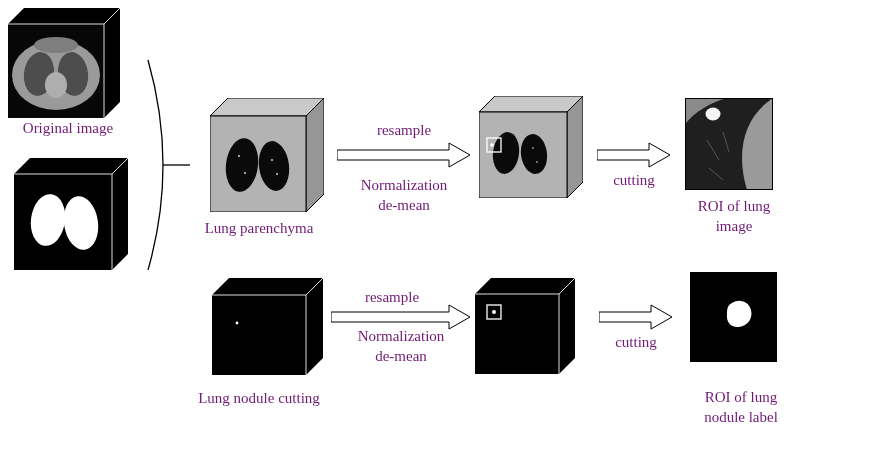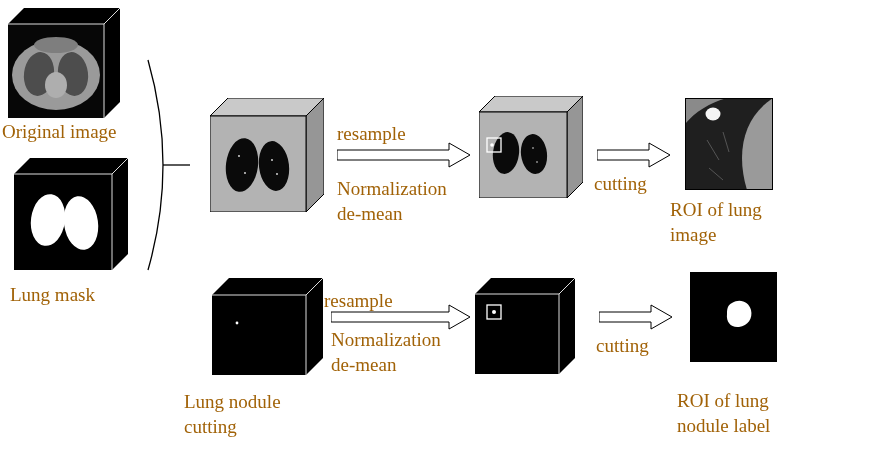--- a/index.html
+++ b/index.html
@@ -1,19 +1,19 @@
 <!DOCTYPE html>
 <html><head>
 <meta charset="utf-8">
 <style>
   html, body { margin: 0; padding: 0; background: #ffffff; }
   body { font-family: "Liberation Serif", "DejaVu Serif", serif; }
   #canvas { position: relative; width: 877px; height: 454px; background: #ffffff; overflow: hidden; }
   .abs { position: absolute; }
-  .lbl { position: absolute; font-size: 19px; line-height: 1.32; color: #a16207; white-space: pre-line; }
+  .lbl { position: absolute; font-size: 15px; line-height: 1.32; color: #701a75; text-align: center; white-space: pre-line; }
   svg { display: block; }
 </style>
 </head>
 <body>
 
 <div id="canvas">
 
   <svg class="abs" style="left:8px;top:8px" width="112" height="110" viewBox="0 0 112 110">
     <polygon points="0,16 16,0 112,0 112,94 96,110 0,110" fill="#000000"></polygon>
     <g transform="translate(0,16)">
@@ -33,21 +33,20 @@
   <svg class="abs" style="left:14px;top:158px" width="114" height="112" viewBox="0 0 114 112">
     <polygon points="0,16 16,0 114,0 114,96 98,112 0,112" fill="#000000"></polygon>
     <g transform="translate(0,16)">
       <ellipse cx="34" cy="46" rx="17" ry="26" fill="#ffffff" transform="rotate(8 34 46)"></ellipse>
       <ellipse cx="67" cy="49" rx="17" ry="27" fill="#ffffff" transform="rotate(-8 67 49)"></ellipse>
     </g>
     <line x1="0" y1="16" x2="98" y2="16" stroke="#dddddd" stroke-width="1"></line>
     <line x1="98" y1="16" x2="98" y2="112" stroke="#dddddd" stroke-width="1"></line>
     <line x1="98" y1="16" x2="114" y2="0" stroke="#dddddd" stroke-width="1"></line>
   </svg>
-  <div class="lbl" style="left:10px;top:282px;width:122px">Lung mask</div>
 
   <svg class="abs" style="left:140px;top:52px" width="56" height="226" viewBox="0 0 56 226">
     <path d="M8,8 Q38,113 8,218" stroke="#000000" stroke-width="1.3" fill="none"></path>
     <path d="M23,113 L50,113" stroke="#000000" stroke-width="1.3" fill="none"></path>
   </svg>
 
   <svg class="abs" style="left:210px;top:98px" width="114" height="114" viewBox="0 0 114 114">
     <polygon points="0,18 18,0 114,0 96,18" fill="#c9c9c9" stroke="#000" stroke-width="1"></polygon>
     <polygon points="96,18 114,0 114,96 96,114" fill="#969696" stroke="#000" stroke-width="1"></polygon>
     <rect x="0" y="18" width="96" height="96" fill="#b3b3b3" stroke="#000" stroke-width="1"></rect>
@@ -55,20 +54,21 @@
       <ellipse cx="32" cy="49" rx="16" ry="27" fill="#0a0a0a" transform="rotate(7 32 49)"></ellipse>
       <ellipse cx="64" cy="50" rx="15" ry="25" fill="#0a0a0a" transform="rotate(-7 64 50)"></ellipse>
       <g fill="#e6e6e6">
         <circle cx="29" cy="40" r="0.9"></circle>
         <circle cx="35" cy="57" r="0.9"></circle>
         <circle cx="62" cy="44" r="0.9"></circle>
         <circle cx="67" cy="58" r="0.9"></circle>
       </g>
     </g>
   </svg>
+  <div class="lbl" style="left:189px;top:219px;width:140px">Lung parenchyma</div>
 
   <div class="lbl" style="left:337px;top:121px;width:134px">resample</div>
   <svg class="abs" style="left:337px;top:142px" width="134" height="26" viewBox="0 0 134 26">
     <polygon points="0,8 112,8 112,1 133,13 112,25 112,18 0,18" fill="#ffffff" stroke="#000000" stroke-width="1"></polygon>
   </svg>
   <div class="lbl" style="left:337px;top:176px;width:134px">Normalization
 de-mean</div>
 
   <svg class="abs" style="left:479px;top:96px" width="104" height="102" viewBox="0 0 104 102">
     <polygon points="0,16 16,0 104,0 88,16" fill="#c9c9c9" stroke="#000" stroke-width="1"></polygon>

